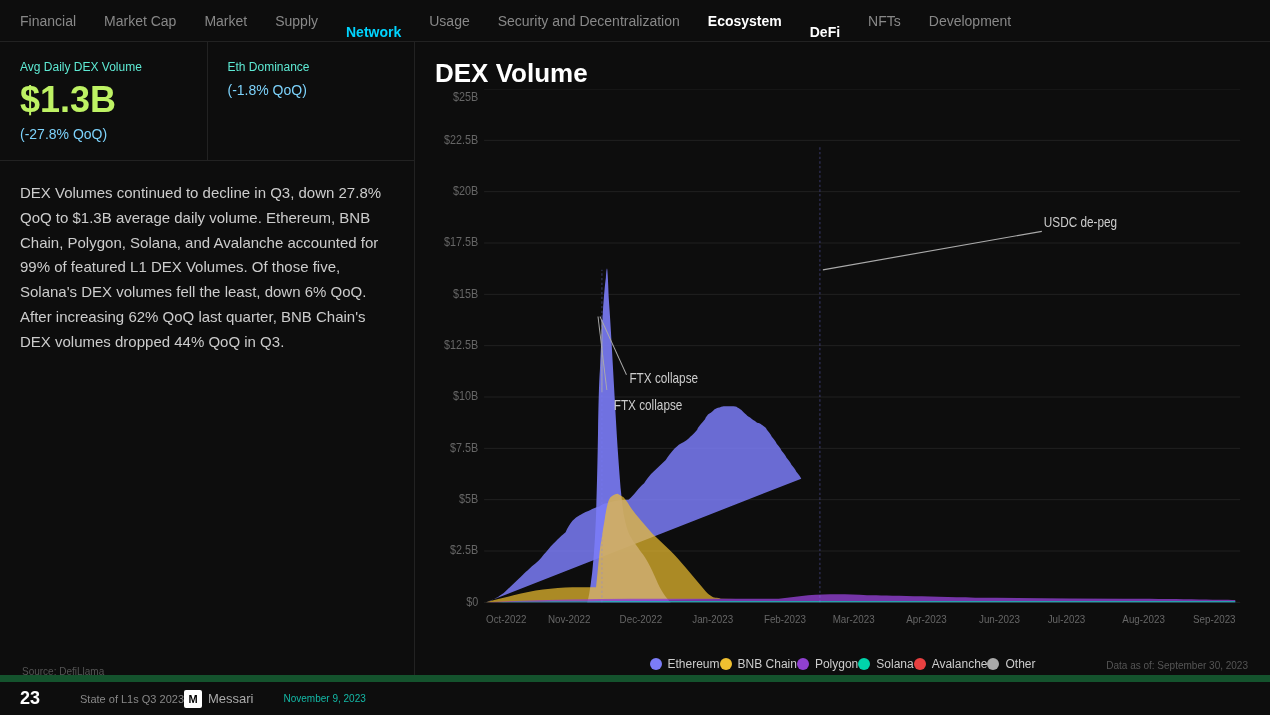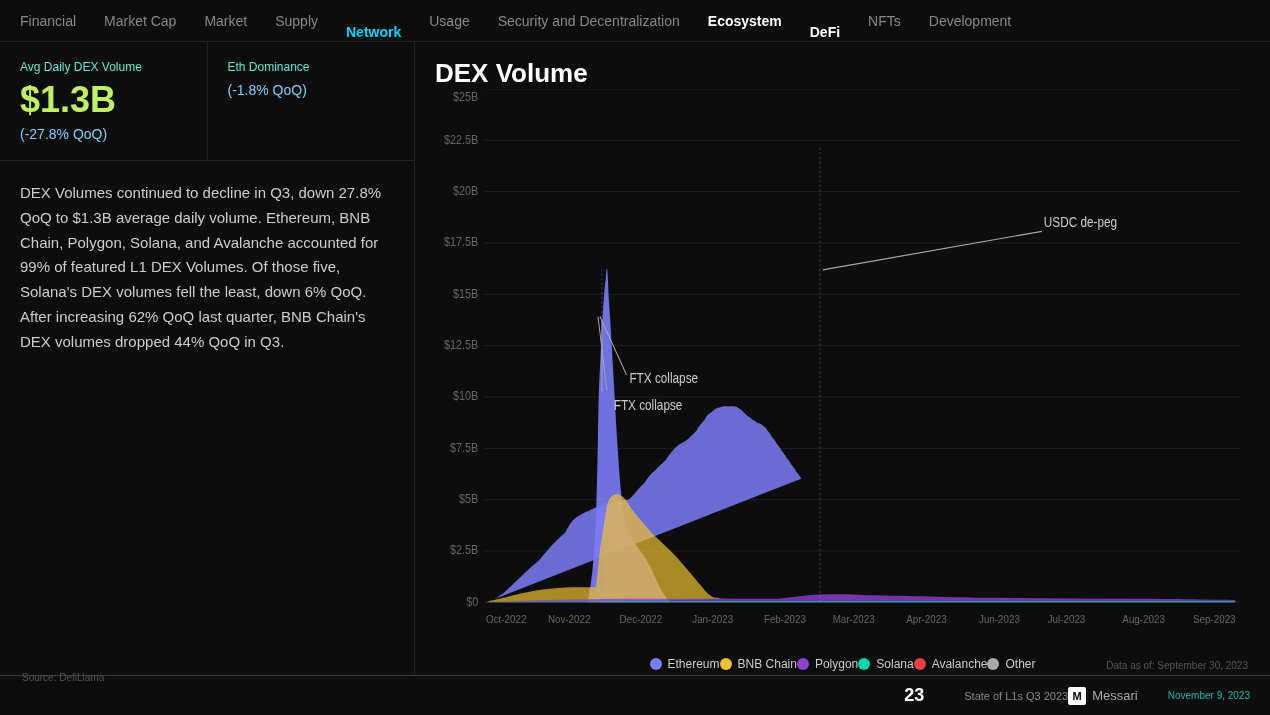--- a/index.html
+++ b/index.html
@@ -131,24 +131,24 @@
     }
     .legend-dot {
       width: 12px;
       height: 12px;
       border-radius: 50%;
     }
 
     
     .bottom-bar {
       height: 40px;
-      border-top: 1px solid #14532d;
-      display: flex;
-      align-items: center;
-      justify-content: flex-end;
+      border-top: 7px solid #14532d;
+      display: flex;
+      align-items: center;
+      justify-content: flex-start;
       padding: 0 20px;
     }
     .bottom-left {
       display: flex;
       align-items: center;
       gap: 40px;
     }
     .page-num {
       font-size: 18px;
       font-weight: 700;
@@ -183,21 +183,21 @@
       color: #000;
     }
     .report-date {
       font-size: 10px;
       color: #14b8a6;
     }
 
     
     .source-label {
       position: absolute;
-      bottom: 32px;
+      bottom: 38px;
       left: 22px;
       font-size: 10px;
       color: #555;
     }
     .data-as-of {
       position: absolute;
       bottom: 44px;
       right: 22px;
       font-size: 10px;
       color: #555;

